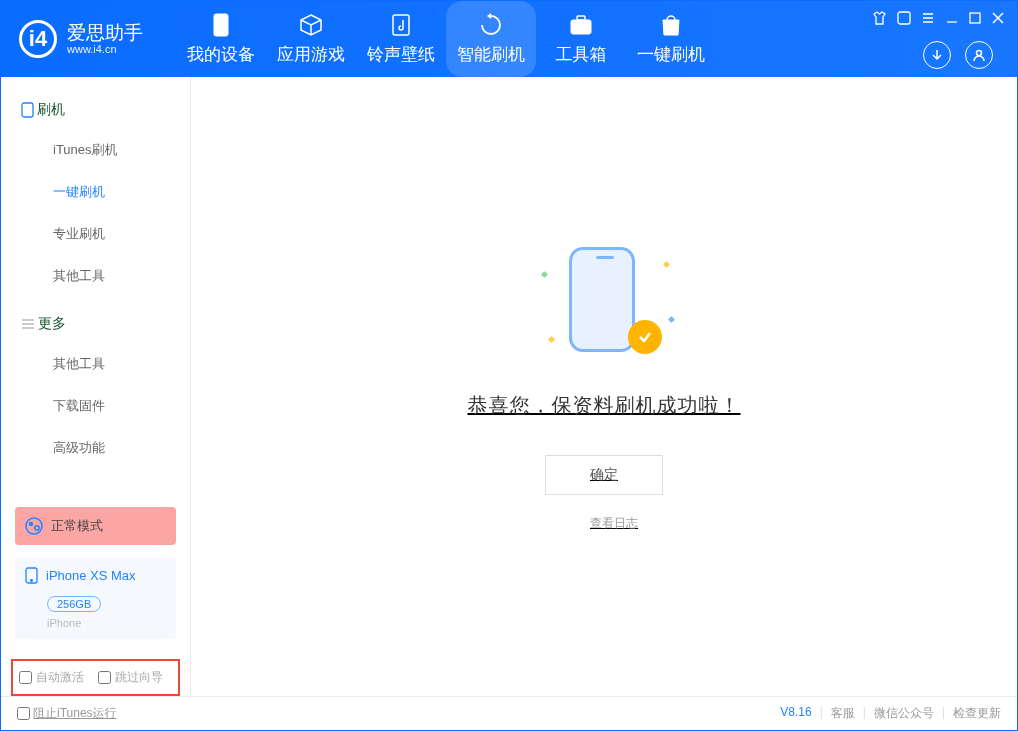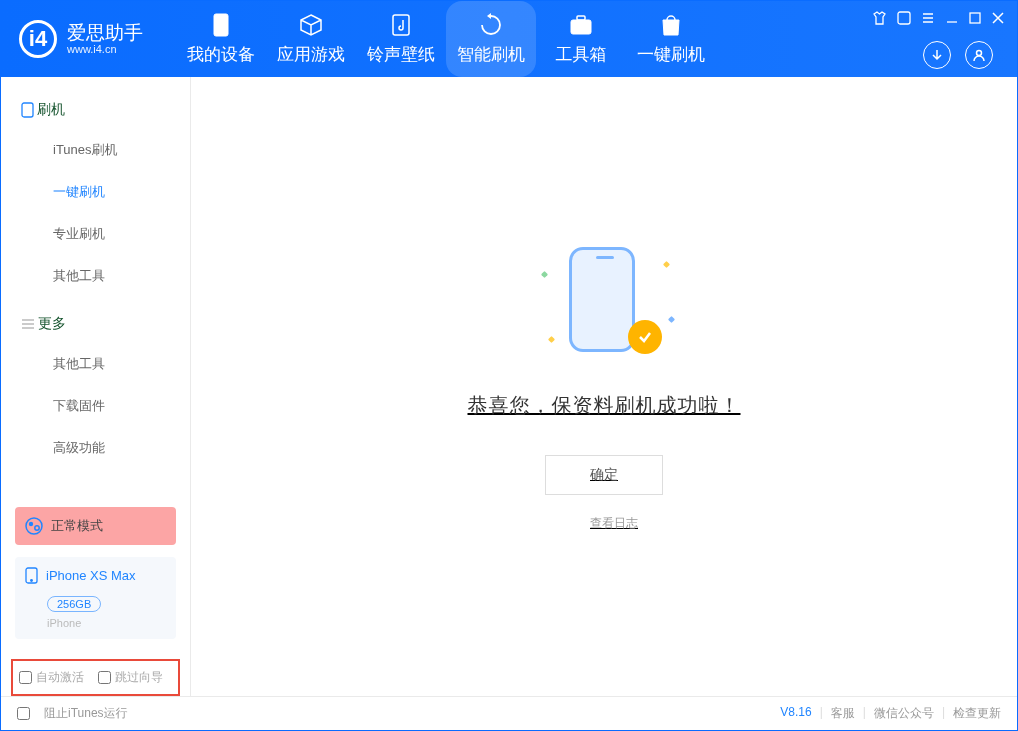--- a/index.html
+++ b/index.html
@@ -49,21 +49,21 @@
 .spark.s1{left:8px;top:30px;background:#8cd8a0;}
 .spark.s2{right:5px;top:20px;}
 .spark.s3{left:15px;bottom:20px;}
 .spark.s4{right:0px;bottom:40px;background:#7db6ff;}
 .msg{font-size:20px;color:#333;margin-bottom:36px;letter-spacing:1px;}
 .ok-btn{border:1px solid #ddd;background:#fff;padding:10px 44px;font-size:14px;color:#555;cursor:pointer;margin-bottom:20px;}
 .log-link{font-size:12px;color:#999;cursor:pointer;margin-left:20px;}
 
 
 .footer{height:34px;border-top:1px solid #eaeaea;display:flex;align-items:center;padding:0 16px;font-size:12px;color:#999;}
-.footer-left{display:flex;align-items:center;gap:14px;}
+.footer-left{display:flex;align-items:center;gap:3px;text-decoration:underline;}
 .footer-right{margin-left:auto;display:flex;align-items:flex-start;gap:8px;}
 .ver{color:#2185ff;}
 .sep{color:#ddd;}
 .flink{cursor:pointer;}
 </style>
 </head>
 <body>
 
 <div class="header">
   <div class="logo-area">

